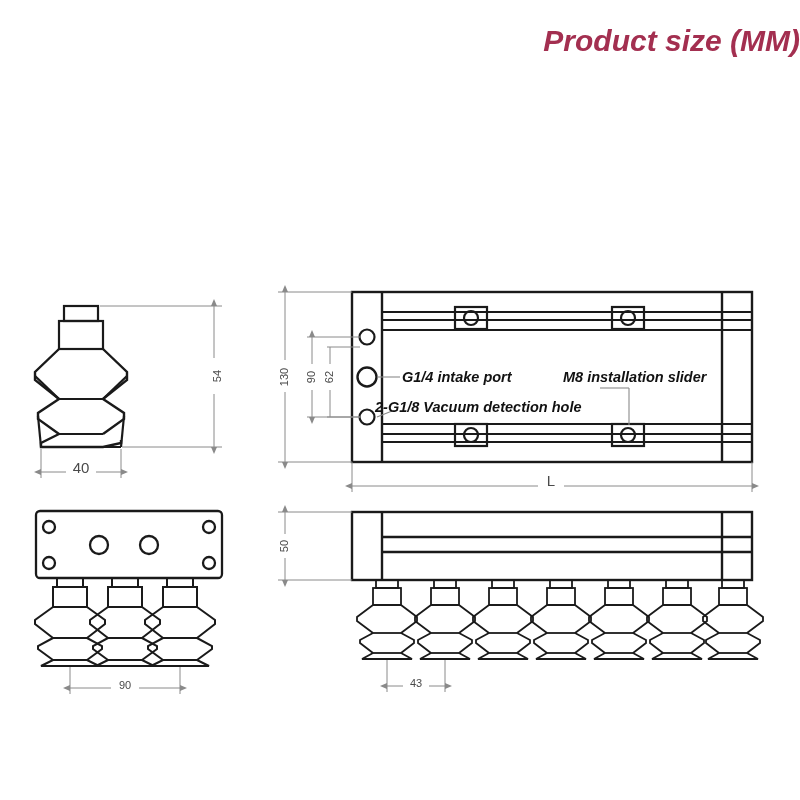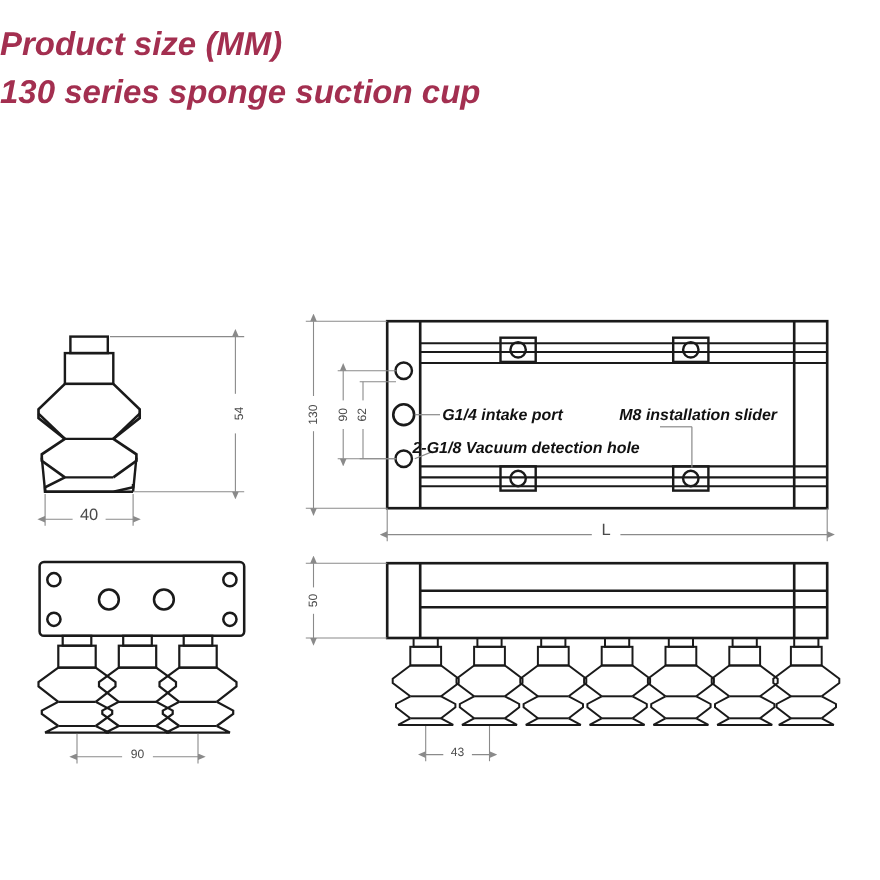--- a/index.html
+++ b/index.html
@@ -13,21 +13,21 @@
     height: 800px;
     background: #ffffff;
     overflow: hidden;
     font-family: "Liberation Sans", sans-serif;
   }
   #title-block {
     position: absolute;
     left: 0;
     top: 22px;
     width: 800px;
-    text-align: left;
+    text-align: right;
   }
   .title-line {
     color: #a32f50;
     font-family: "Liberation Sans", sans-serif;
     font-weight: bold;
     font-style: italic;
     letter-spacing: 0px;
     line-height: 1.28;
     white-space: nowrap;
   }
@@ -59,21 +59,20 @@
     fill: #4a4a4a;
   }
 </style>
 </head>
 <body>
 
 <div id="page">
 
   <div id="title-block">
     <div class="title-line" id="title-line-1">Product size (MM)</div>
-    <div class="title-line" id="title-line-2">130 series sponge suction cup</div>
   </div>
 
   <svg id="drawing-canvas" viewBox="0 0 800 800">
     <defs>
       <marker id="arrL" markerWidth="8" markerHeight="8" refX="7" refY="3" orient="auto">
         <path d="M7,0 L0,3 L7,6 z" fill="#8a8a8a"></path>
       </marker>
       <marker id="arrR" markerWidth="8" markerHeight="8" refX="1" refY="3" orient="auto">
         <path d="M1,0 L8,3 L1,6 z" fill="#8a8a8a"></path>
       </marker>

